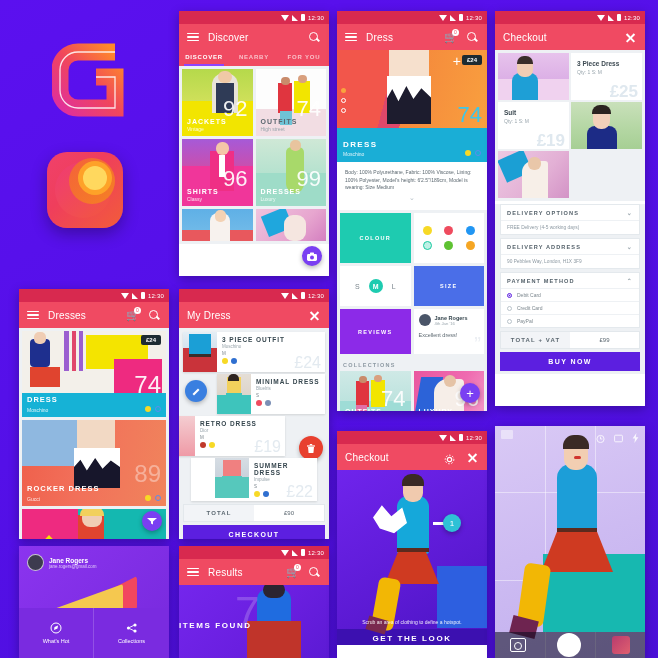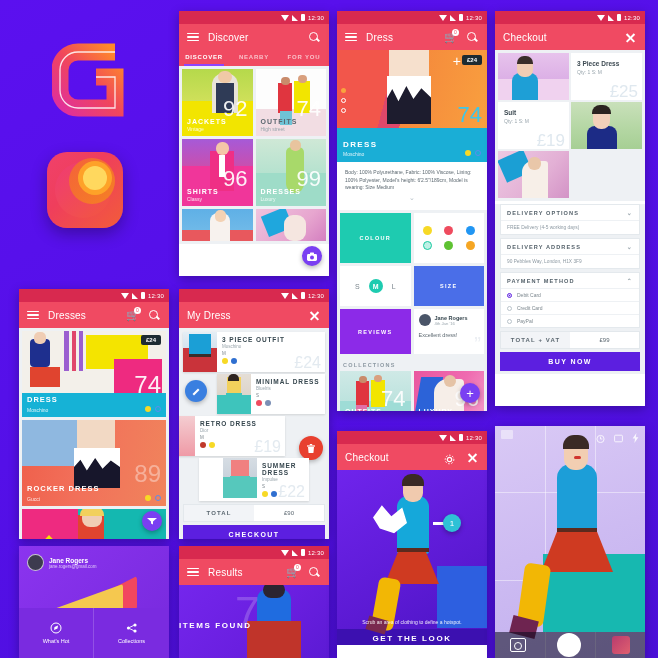--- a/index.html
+++ b/index.html
@@ -120,21 +120,21 @@
   .acc-h .chev{ margin-left:auto; font-size:6px; color:#9aa6ad;}
   .acc-b{ padding:4px 6px; font-size:4.8px; color:#8e9aa3; border-top:1px solid #eef1f4;}
   .radio-row{ display:flex; align-items:center; gap:5px; padding:3px 6px; border-top:1px solid #eef1f4;
               font-size:5px; color:#7b868d;}
   .rad{ width:5px;height:5px;border:1px solid #b9c3ca; border-radius:50%; flex:none;}
   .rad.on{ border-color:#5c1fe0; background:radial-gradient(circle,#5c1fe0 45%,#fff 48%);}
   .co-item{ position:relative; }
   .co-txt{ padding:7px 6px; }
   .co-name{ font-size:6.5px; font-weight:bold; color:#3d4a52;}
   .co-qty{ font-size:5px; color:#9aa6ad; margin-top:2px;}
-  .co-price{ position:absolute; right:4px; bottom:0px; font-size:17px; color:#dfe8ef; font-weight:400; line-height:1;}
+  .co-price{ position:absolute; right:4px; bottom:0px; font-size:17px; color:#dfe8ef; font-weight:700; line-height:1;}
   
   .section-label{ font-size:5.5px; font-weight:bold; letter-spacing:1.2px; color:#8e9aa3;
                   padding:5px 6px 3px; background:#eef1f4;}
   .desc{ background:#fff; margin:3px; padding:4px 5px; font-size:5px; line-height:1.5; color:#5c6870;}
   .sq{ position:absolute; }
 </style>
 </head>
 <body>
 
 <div class="canvas">
@@ -591,21 +591,21 @@
       </div>
       <div style="position:absolute;right:6px;top:108px;width:24px;height:24px;border-radius:50%;background:#e8402f;
                   display:flex;align-items:center;justify-content:center;box-shadow:0 2px 4px rgba(0,0,0,.25);">
         <svg width="8" height="9" viewBox="0 0 8 9">
           <rect x="0" y="1.4" width="8" height="1.2" fill="#fff"></rect>
           <rect x="2.8" y="0" width="2.4" height="1.2" fill="#fff"></rect>
           <path d="M1 3 h6 l-.6 6 h-4.8 Z" fill="#fff"></path>
         </svg>
       </div>
 
-      <div class="cart-row" style="margin:2px 20px;padding-left:24px;">
+      <div class="cart-row" style="margin:2px 12px;padding-left:24px;">
         <div class="cart-thumb" style="position:relative;overflow:hidden;background:#cfd8e0;">
           <div class="sq" style="inset:0;background:linear-gradient(180deg,#d6dde4 0%,#c9d2db 48%,#56c8bc 48%);"></div>
           <div class="sq" style="left:8px;top:2px;width:18px;height:16px;background:#f08080;"></div>
           <div class="sq" style="left:7px;top:18px;width:20px;height:22px;background:#56c8bc;"></div>
         </div>
         <div class="cart-info">
           <div class="cart-title">SUMMER DRESS</div>
           <div class="cart-brand">Impulse</div>
           <div class="cart-size">S</div>
           <div class="cart-dots">

